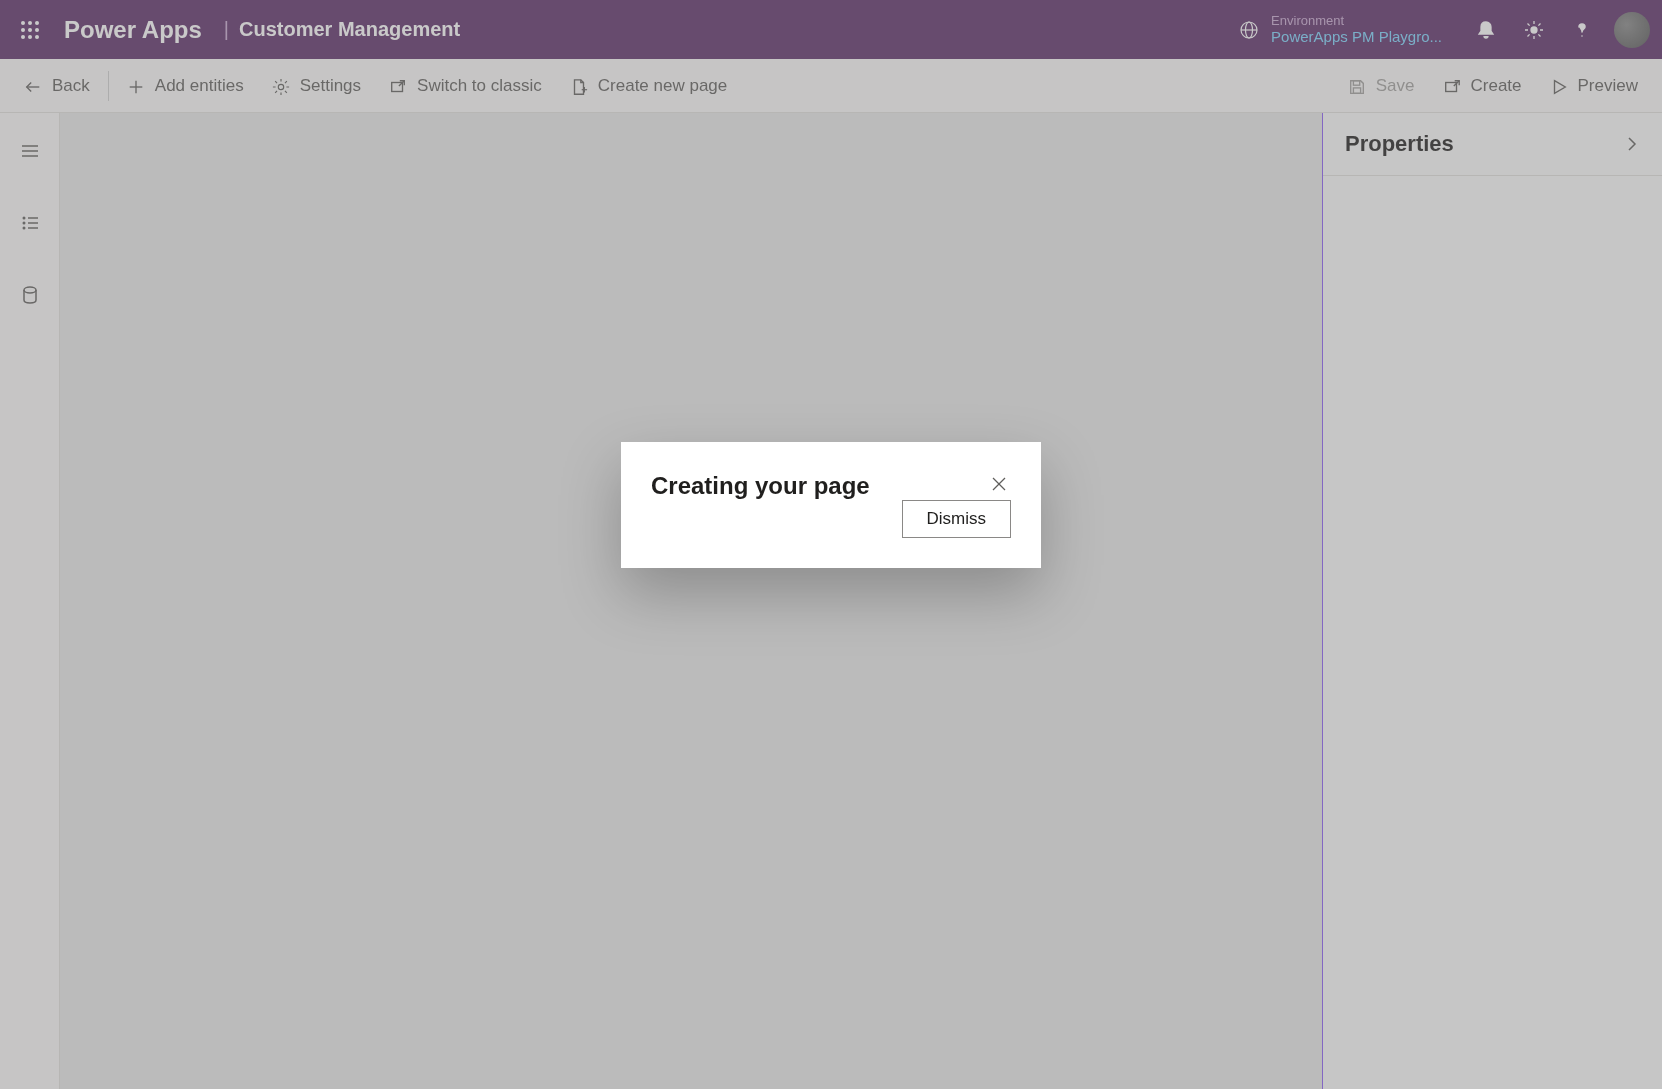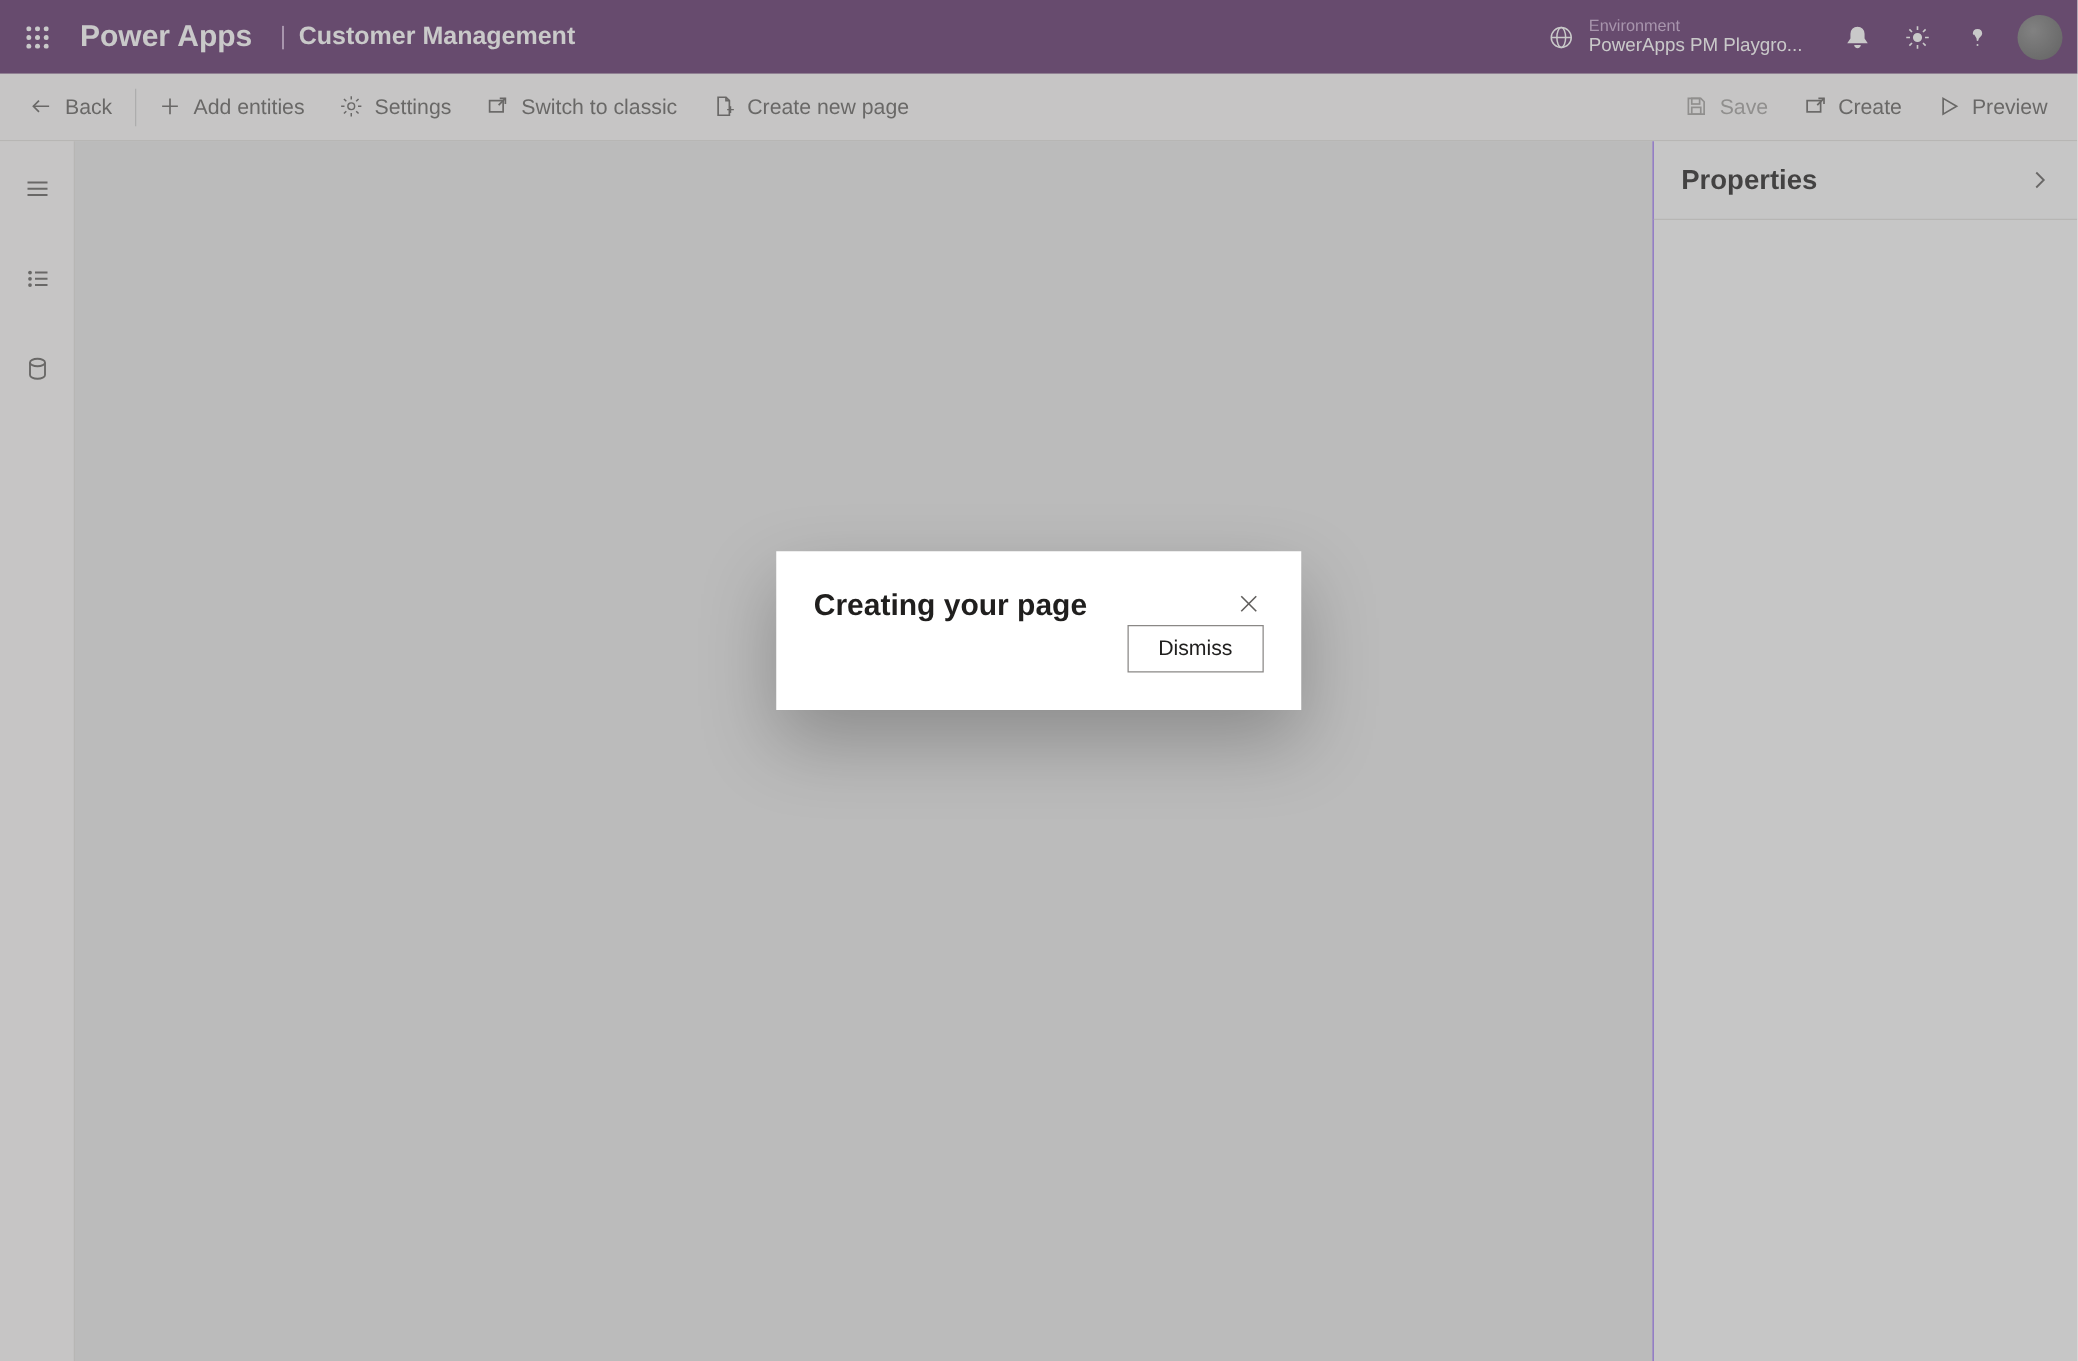--- a/index.html
+++ b/index.html
@@ -80,21 +80,21 @@
       line-height: 1.2;
     }
     
     .env-label {
       font-size: 13px;
       color: #c8a8d0;
     }
     
     .env-value {
       font-size: 15px;
-      color: #ffffff;
+      color: #7dd3fc;
     }
     
     .header-icon-btn {
       width: 48px;
       height: 48px;
       display: flex;
       align-items: center;
       justify-content: center;
       cursor: pointer;
     }
@@ -118,21 +118,21 @@
       height: 54px;
       background: #faf9f8;
       border-bottom: 1px solid #e1dfdd;
       display: flex;
       align-items: center;
       padding: 0 10px;
     }
     
     .cmd-btn {
       display: flex;
-      align-items: flex-start;
+      align-items: flex-end;
       gap: 10px;
       padding: 8px 14px;
       cursor: pointer;
       color: #605e5c;
       font-size: 17px;
     }
     
     .cmd-btn.disabled {
       color: #a19f9d;
       cursor: default;
@@ -229,21 +229,21 @@
       width: 420px;
       background: white;
       padding: 30px;
       box-shadow: 0 25px 60px rgba(0,0,0,0.25);
       position: relative;
       top: -40px;
     }
     
     .modal-header {
       display: flex;
-      align-items: flex-start;
+      align-items: center;
       justify-content: space-between;
     }
     
     .modal-title {
       font-size: 24px;
       font-weight: 600;
       color: #201f1e;
     }
     
     .modal-close {

